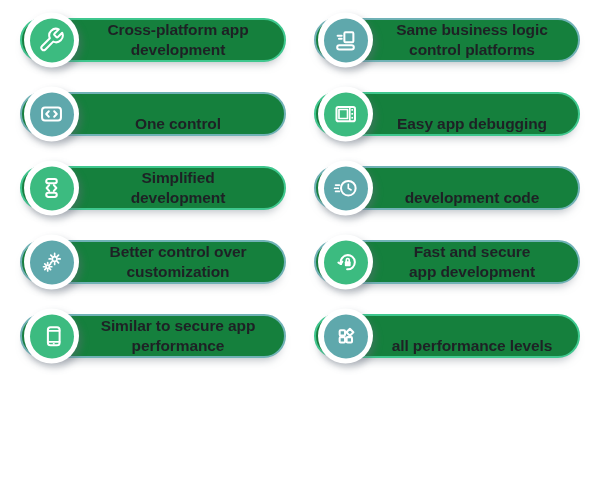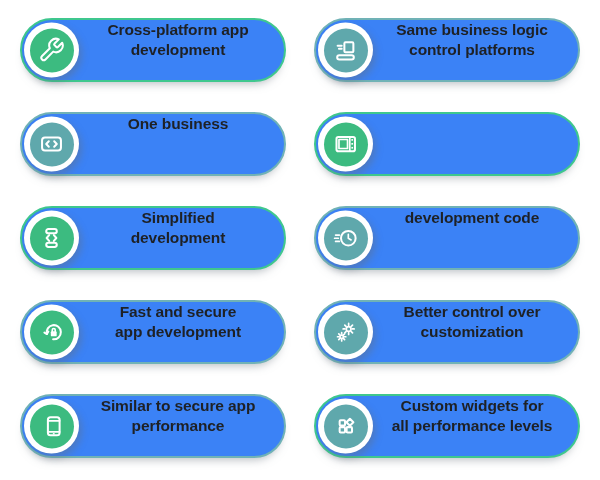--- a/index.html
+++ b/index.html
@@ -7,26 +7,26 @@
               font-family:"Liberation Sans", sans-serif; }
   .grid {
     display:grid;
     grid-template-columns:266px 266px;
     column-gap:28px;
     row-gap:30px;
     padding:18px 0 0 20px;
   }
   .card {
     position:relative;
-    height:64px;
-    background:#3b82f6;
+    height:44px;
+    background:#15803d;
     border:2px solid var(--border-c, #3FC78E);
     border-radius:33px;
     display:flex;
-    align-items:flex-start;
+    align-items:flex-end;
     box-shadow:0 7px 9px -5px rgba(120,130,140,0.5);
   }
   .badge {
     position:absolute;
     left:2px; top:50%;
     transform:translateY(-50%);
     width:55px; height:55px;
     border-radius:50%;
     background:#ffffff;
     box-shadow:3px 4px 7px rgba(100,110,125,0.42);
@@ -99,38 +99,42 @@
     <div class="badge">
       <div class="icon-circle">
         <svg viewBox="0 0 24 24">
           <rect x="3.6" y="6.2" width="16.8" height="11.6" rx="2.6"></rect>
           <polyline points="9.6,9.6 7.3,12 9.6,14.4"></polyline>
           <polyline points="14.4,9.6 16.7,12 14.4,14.4"></polyline>
         </svg>
       </div>
     </div>
     <div class="label">
-      <span class="line">One business</span>
+      <span class="line">One control</span>
       <span class="line"></span>
     </div>
   </div>
 
   <div class="card" style="--border-c: #3FC78E; --icon-c: #3CBB80;">
     <div class="badge">
       <div class="icon-circle">
         <svg viewBox="0 0 24 24">
           <rect x="4" y="5.8" width="16.4" height="12.6" rx="1.6"></rect>
           <rect x="6.2" y="8" width="7.6" height="8" class="thin"></rect>
           <line x1="15.8" y1="5.8" x2="15.8" y2="18.4" class="thin"></line>
           <rect x="17.2" y="7.6" width="1.5" height="1.5" class="f"></rect>
           <rect x="17.2" y="11.1" width="1.5" height="1.5" class="f"></rect>
           <rect x="17.2" y="14.6" width="1.5" height="1.5" class="f"></rect>
         </svg>
       </div>
     </div>
+    <div class="label">
+      <span class="line">Easy app debugging</span>
+      <span class="line"></span>
+    </div>
   </div>
 
   <div class="card" style="--border-c: #3FC78E; --icon-c: #3CBB80;">
     <div class="badge">
       <div class="icon-circle">
         <svg viewBox="0 0 24 24">
           <rect x="7.3" y="4" width="9.4" height="3.8" rx="1.9"></rect>
           <rect x="7.3" y="16.2" width="9.4" height="3.8" rx="1.9"></rect>
           <polyline points="9.9,9.4 7.7,12 9.9,14.6"></polyline>
           <polyline points="14.1,9.4 16.3,12 14.1,14.6"></polyline>
@@ -153,54 +157,54 @@
           <line x1="2.3" y1="12.2" x2="5.6" y2="12.2" class="thin"></line>
           <line x1="3.2" y1="15" x2="6.5" y2="15" class="thin"></line>
         </svg>
       </div>
     </div>
     <div class="label">
       <span class="line">development code</span>
     </div>
   </div>
 
+  <div class="card" style="--border-c: #70B2B6; --icon-c: #5FA8AC;">
+    <div class="badge">
+      <div class="icon-circle">
+        <svg viewBox="0 0 24 24">
+          <circle cx="14.8" cy="9.3" r="2.1" class="thin"></circle>
+          <path class="thin" d="M18.1 9.3L19.7 9.3M17.13 11.63L18.26 12.76M14.8 12.6L14.8 14.2M12.47 11.63L11.34 12.76M11.5 9.3L9.9 9.3M12.47 6.97L11.34 5.84M14.8 6L14.8 4.4M17.13 6.97L18.26 5.84"></path>
+          <circle cx="8.6" cy="16.2" r="1.5" class="thin"></circle>
+          <path class="thin" d="M11 16.2L12.3 16.2M10.3 17.9L11.2 18.8M8.6 18.6L8.6 19.9M6.9 17.9L6 18.8M6.2 16.2L4.9 16.2M6.9 14.5L6 13.6M8.6 13.8L8.6 12.5M10.3 14.5L11.2 13.6"></path>
+        </svg>
+      </div>
+    </div>
+    <div class="label">
+      <span class="line">Better control over</span>
+      <span class="line">customization</span>
+    </div>
+  </div>
+
   <div class="card" style="--border-c: #70B2B6; --icon-c: #3CBB80;">
     <div class="badge">
       <div class="icon-circle">
         <svg viewBox="0 0 24 24">
           <path d="M13.45 18.48 A6.3 6.3 0 1 0 7.92 13.83"></path>
           <polyline points="9.2,11.61 7.92,13.83 5.7,12.55"></polyline>
           <rect x="11.4" y="11.4" width="5.2" height="4.4" rx="0.8" class="f"></rect>
           <path d="M12.7 11.4 v-1.2 a1.3 1.3 0 0 1 2.6 0 v1.2" class="thin"></path>
         </svg>
       </div>
     </div>
     <div class="label">
       <span class="line">Fast and secure</span>
       <span class="line">app development</span>
     </div>
   </div>
 
-  <div class="card" style="--border-c: #70B2B6; --icon-c: #5FA8AC;">
-    <div class="badge">
-      <div class="icon-circle">
-        <svg viewBox="0 0 24 24">
-          <circle cx="14.8" cy="9.3" r="2.1" class="thin"></circle>
-          <path class="thin" d="M18.1 9.3L19.7 9.3M17.13 11.63L18.26 12.76M14.8 12.6L14.8 14.2M12.47 11.63L11.34 12.76M11.5 9.3L9.9 9.3M12.47 6.97L11.34 5.84M14.8 6L14.8 4.4M17.13 6.97L18.26 5.84"></path>
-          <circle cx="8.6" cy="16.2" r="1.5" class="thin"></circle>
-          <path class="thin" d="M11 16.2L12.3 16.2M10.3 17.9L11.2 18.8M8.6 18.6L8.6 19.9M6.9 17.9L6 18.8M6.2 16.2L4.9 16.2M6.9 14.5L6 13.6M8.6 13.8L8.6 12.5M10.3 14.5L11.2 13.6"></path>
-        </svg>
-      </div>
-    </div>
-    <div class="label">
-      <span class="line">Better control over</span>
-      <span class="line">customization</span>
-    </div>
-  </div>
-
   <div class="card" style="--border-c: #70B2B6; --icon-c: #3CBB80;">
     <div class="badge">
       <div class="icon-circle">
         <svg viewBox="0 0 24 24">
           <rect x="8.8" y="4.2" width="10.4" height="16" rx="2.3"></rect>
           <line x1="8.8" y1="7.4" x2="19.2" y2="7.4" class="thin"></line>
           <line x1="8.8" y1="17.2" x2="19.2" y2="17.2" class="thin"></line>
           <rect x="13.2" y="18.3" width="1.6" height="1.3" class="f"></rect>
         </svg>
       </div>
@@ -216,18 +220,17 @@
       <div class="icon-circle">
         <svg viewBox="0 0 24 24">
           <rect x="6.8" y="6.8" width="4.8" height="4.8" rx="0.9"></rect>
           <rect x="6.8" y="13" width="4.8" height="4.8" rx="0.9"></rect>
           <rect x="13" y="13" width="4.8" height="4.8" rx="0.9"></rect>
           <path d="M15.9 5.6 L19 8.7 L15.9 11.8 L12.8 8.7 Z"></path>
         </svg>
       </div>
     </div>
     <div class="label">
-      <span class="line">Custom widgets for</span>
       <span class="line">all performance levels</span>
     </div>
   </div>
 
 </div>
 
 </body></html>

